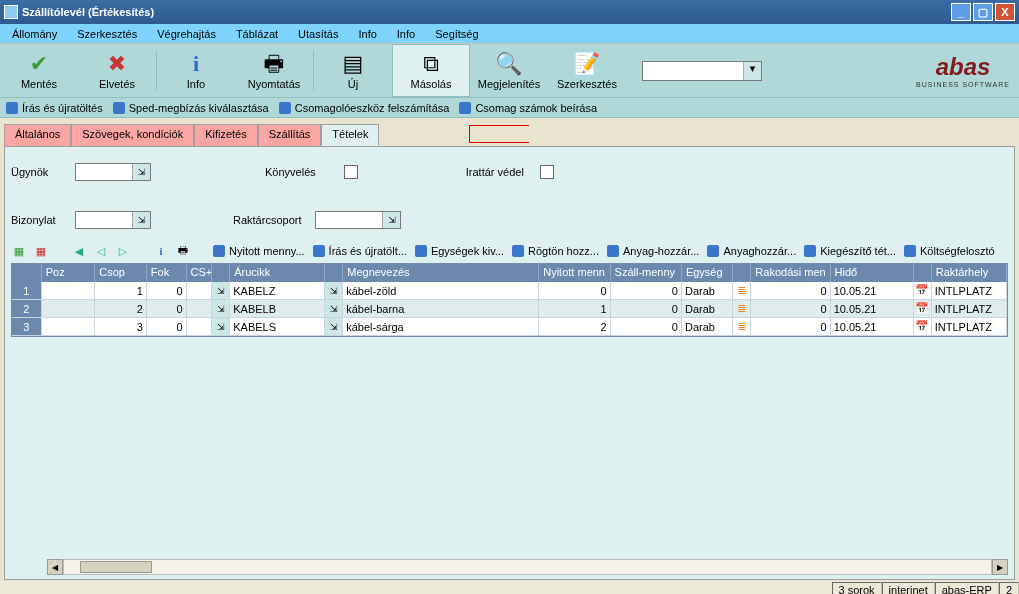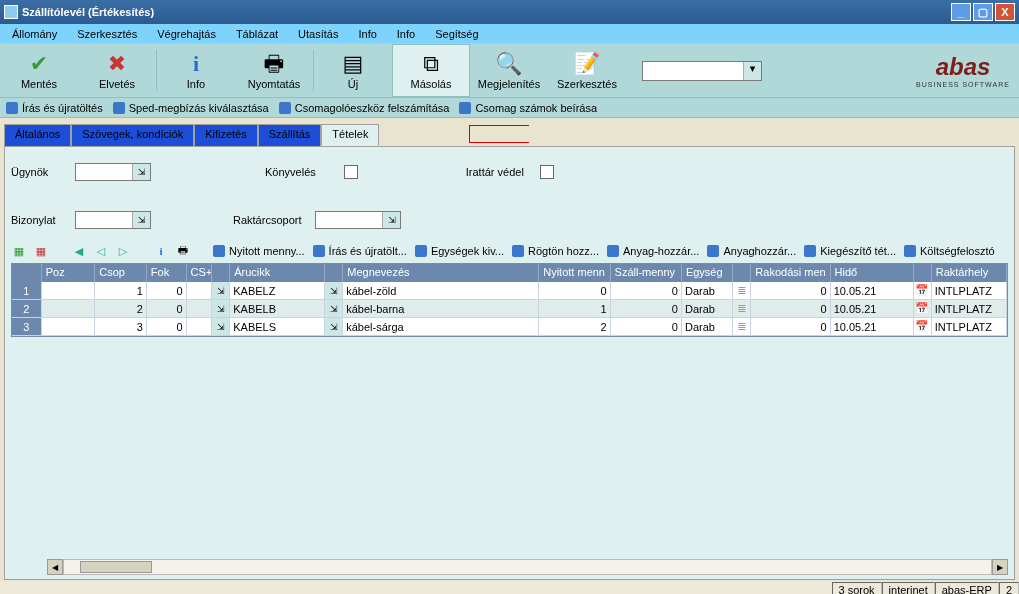--- a/index.html
+++ b/index.html
@@ -26,21 +26,21 @@
   .logo .sub{ font-size:7px; letter-spacing:1px; color:#333;}
   .search-box { width:120px; height:20px; background:#fff; border:1px solid #7a7a7a; align-self:center; margin-left:16px; position:relative;}
   .search-box .dd{ position:absolute; right:0; top:0; width:18px; height:100%; background:#cde6e6; text-align:center; border-left:1px solid #aaa;}
 
   .ribbon { background:#b0d8d8; height:20px; display:flex; align-items:center; padding:0 6px; gap:10px; border-bottom:1px solid #8fbfbf;}
   .link-chip { display:flex; align-items:center; gap:4px; cursor:default;}
   .link-chip::before{ content:""; width:12px; height:12px; background:#3b76c9; border-radius:2px;}
 
   .content { background:#e8e4d0; height:481px; padding:6px 4px 0 4px; position:relative;}
   .tabs { display:flex; gap:0; height:22px;}
-  .tab{ background:#1d4ed8; border:1px solid #a0a0a0; border-bottom:none; padding:3px 10px 0; cursor:default;}
+  .tab{ background:#fca5a5; border:1px solid #a0a0a0; border-bottom:none; padding:3px 10px 0; cursor:default;}
   .tab.active{ background:#dff0f0; border-bottom:1px solid #dff0f0;}
   .red-bracket{ border:1px solid #d00; border-right:none; width:60px; height:18px; margin-left:90px; margin-top:1px;}
 
   .form-pane{ background:#dff0f0; border:1px solid #a0a0a0; padding:6px 6px 4px; }
   .frow{ display:flex; align-items:center; gap:4px; margin:10px 0;}
   .flabel{ width:60px;}
   .finput{ height:18px; width:76px; background:#fff; border:1px solid #7a7a7a; display:flex;}
   .finput .lk{ margin-left:auto; width:18px; background:#cde6e6; border-left:1px solid #aaa; display:flex; align-items:center; justify-content:center; font-size:9px;}
   .chk{ width:14px; height:14px; border:1px solid #666; background:#fff;}
   .section-band{ background:#3b6e9e; color:#fff; padding:2px 6px; font-weight:bold;}

